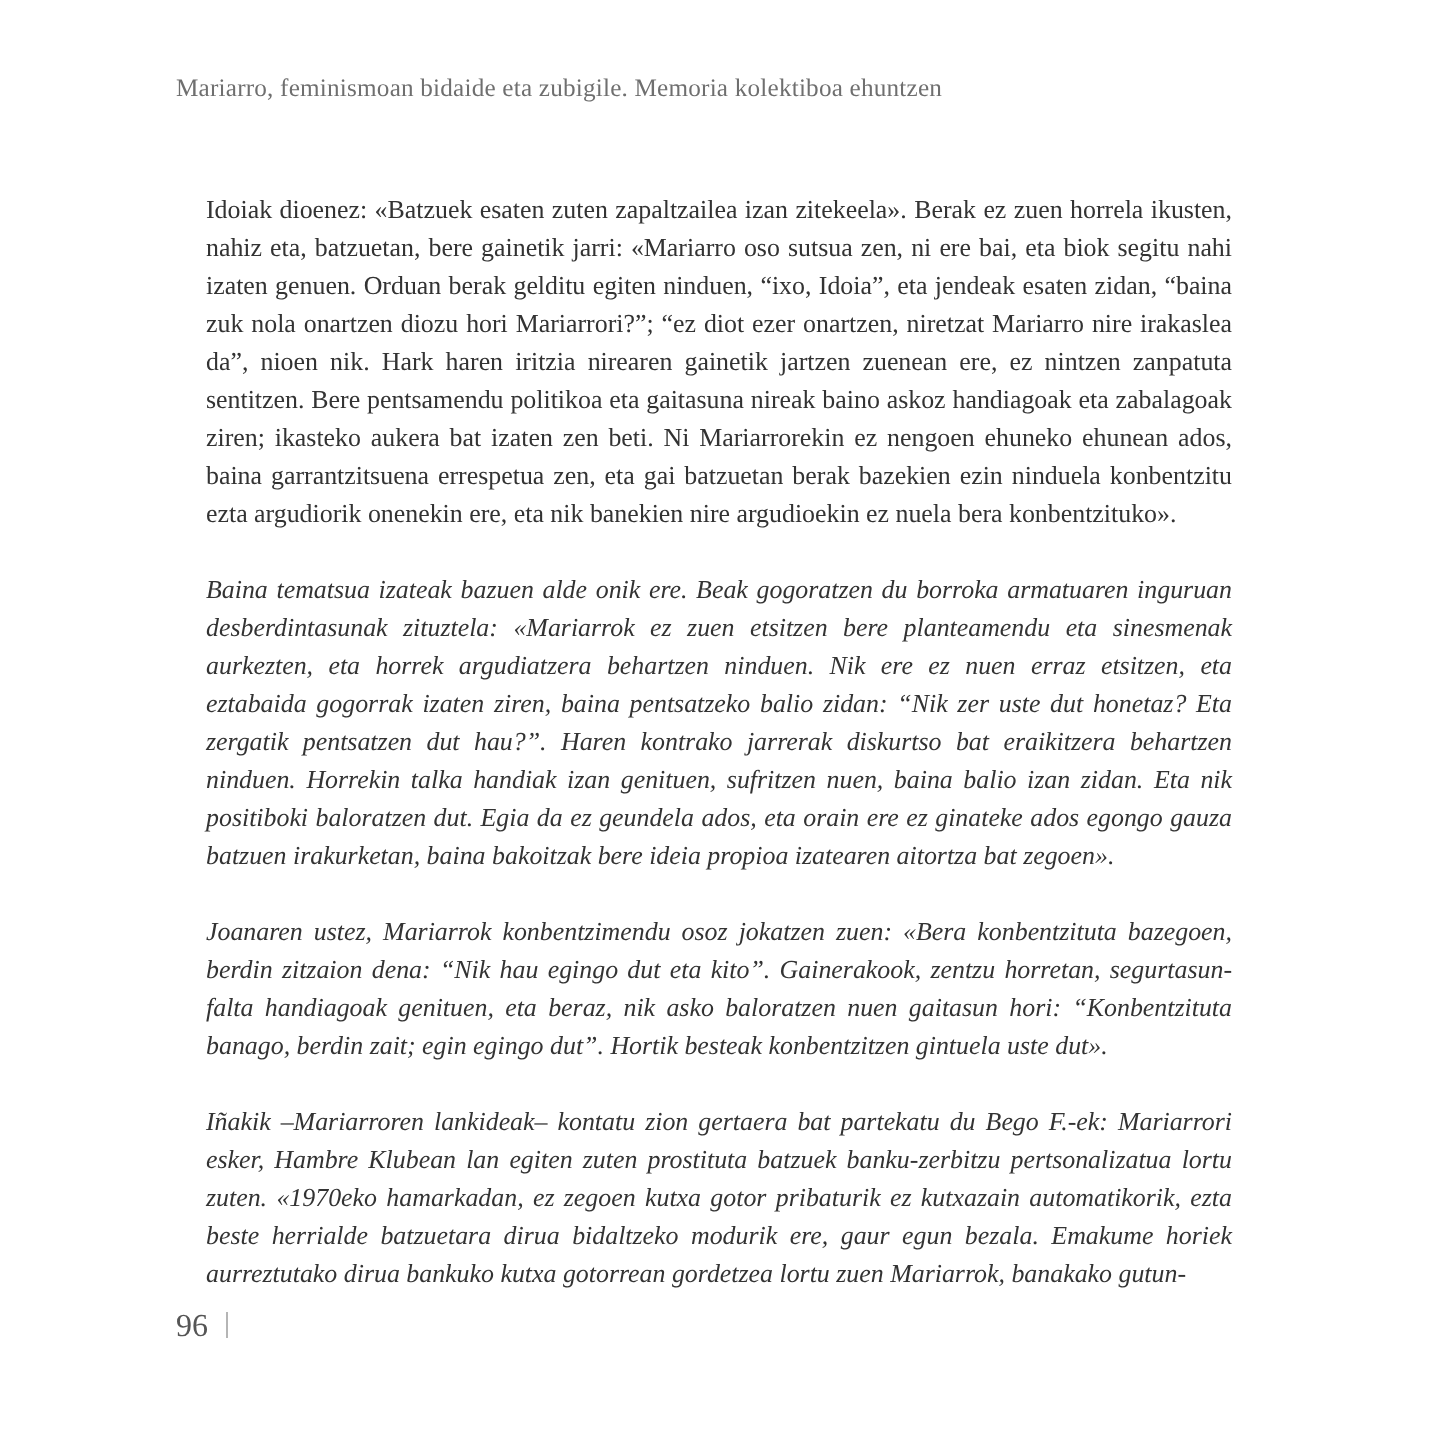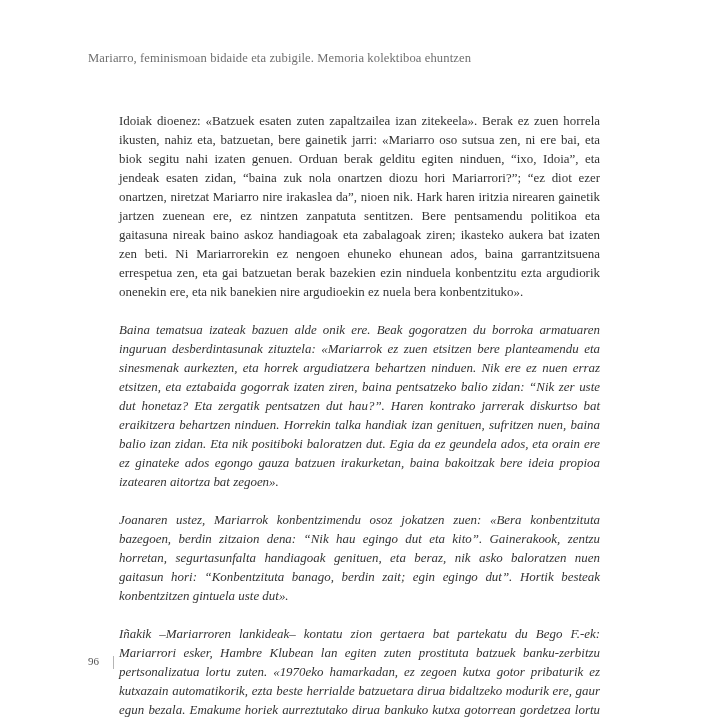--- a/index.html
+++ b/index.html
@@ -1,22 +1,22 @@
 <!DOCTYPE html>
 <html><head>
 <meta charset="utf-8">
 <style>
   html, body { margin: 0; padding: 0; background: #ffffff; }
   body { width: 720px; height: 720px; position: relative; overflow: hidden;
          font-family: "Liberation Serif", "DejaVu Serif", serif; color: #2b2b2b; }
-  .running-head { position: absolute; left: 88px; top: 51px; font-size: 12.6px; color: #6f6f6f; letter-spacing: 0.1px; white-space: nowrap; }
+  .running-head { position: absolute; left: 88px; top: 37px; font-size: 12.6px; color: #6f6f6f; letter-spacing: 0.1px; white-space: nowrap; }
   .body { position: absolute; left: 103px; top: 95px; width: 513px; }
-  .para { margin: 16px; font-size: 12.95px; line-height: 19px; text-align: justify; color: #333; }
+  .para { margin: 0; font-size: 12.95px; line-height: 19px; text-align: justify; color: #333; }
   .para + .para { margin-top: 19px; font-style: italic; }
-  .folio { position: absolute; left: 88px; top: 655px; font-size: 11px; color: #555; }
+  .folio { position: absolute; left: 88px; top: 655px; font-size: 16px; color: #555; }
   .folio-rule { position: absolute; left: 113px; top: 656px; width: 1px; height: 13px; background: #b5b5b5; }
 </style>
 </head>
 <body>
 
 <div class="running-head">Mariarro, feminismoan bidaide eta zubigile. Memoria kolektiboa ehuntzen</div>
 
 <div class="body">
   <p class="para">Idoiak dioenez: «Batzuek esaten zuten zapaltzailea izan zitekeela». Berak ez zuen horrela ikusten, nahiz eta, batzuetan, bere gainetik jarri: «Mariarro oso sutsua zen, ni ere bai, eta biok segitu nahi izaten genuen. Orduan berak gelditu egiten ninduen, “ixo, Idoia”, eta jendeak esaten zidan, “baina zuk nola onartzen diozu hori Mariarrori?”; “ez diot ezer onartzen, niretzat Mariarro nire irakaslea da”, nioen nik. Hark haren iritzia nirearen gainetik jartzen zuenean ere, ez nintzen zanpatuta sentitzen. Bere pentsamendu politikoa eta gaitasuna nireak baino askoz handiagoak eta zabalagoak ziren; ikasteko aukera bat izaten zen beti. Ni Mariarrorekin ez nengoen ehuneko ehunean ados, baina garrantzitsuena errespetua zen, eta gai batzuetan berak bazekien ezin ninduela konbentzitu ezta argudiorik onenekin ere, eta nik banekien nire argudioekin ez nuela bera konbentzituko».</p>
   <p class="para">Baina tematsua izateak bazuen alde onik ere. Beak gogoratzen du borroka armatuaren inguruan desberdintasunak zituztela: «Mariarrok ez zuen etsitzen bere planteamendu eta sinesmenak aurkezten, eta horrek argudiatzera behartzen ninduen. Nik ere ez nuen erraz etsitzen, eta eztabaida gogorrak izaten ziren, baina pentsatzeko balio zidan: “Nik zer uste dut honetaz? Eta zergatik pentsatzen dut hau?”. Haren kontrako jarrerak diskurtso bat eraikitzera behartzen ninduen. Horrekin talka handiak izan genituen, sufritzen nuen, baina balio izan zidan. Eta nik positiboki baloratzen dut. Egia da ez geundela ados, eta orain ere ez ginateke ados egongo gauza batzuen irakurketan, baina bakoitzak bere ideia propioa izatearen aitortza bat zegoen».</p>

